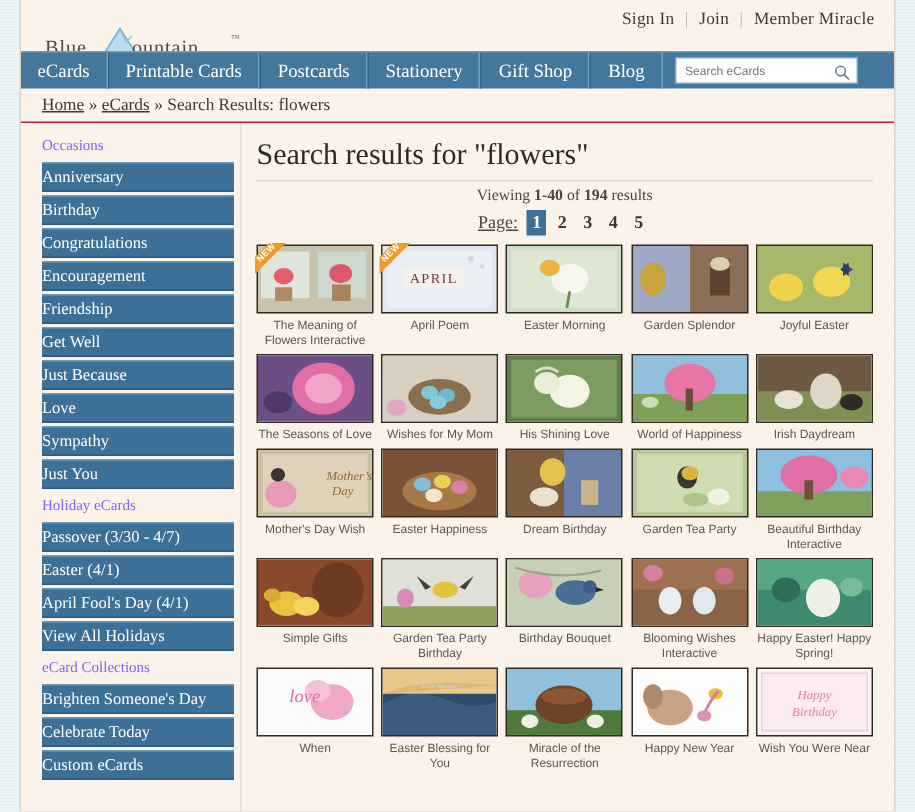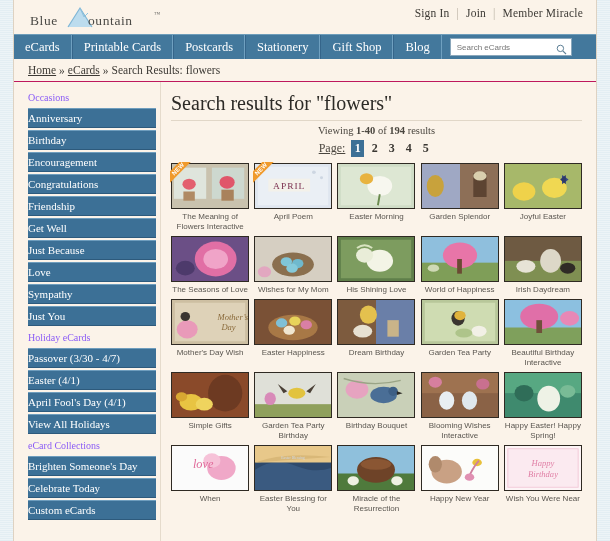--- a/index.html
+++ b/index.html
@@ -33,21 +33,21 @@
 
   
   .topbar {
     height: 34px;
     position: relative;
     background: #fbf3e9;
   }
   .logo {
     position: absolute;
     left: 14px;
-    top: 5px;
+    top: 16px;
     width: 150px;
     height: 28px;
   }
   .logo svg { display: block; }
   .utility-links {
     position: absolute;
     right: 10px;
     top: 7px;
     font-size: 11.5px;
     color: #3d3a35;
@@ -317,22 +317,22 @@
     <span class="crumb-current">Search Results: flowers</span>
   </div>
 
   <div class="columns">
 
     <div class="sidebar">
 
       <h3 class="sec-title first">Occasions</h3>
       <a class="side-link">Anniversary</a>
       <a class="side-link">Birthday</a>
+      <a class="side-link">Congratulations</a>
       <a class="side-link">Encouragement</a>
-      <a class="side-link">Congratulations</a>
       <a class="side-link">Friendship</a>
       <a class="side-link">Get Well</a>
       <a class="side-link">Just Because</a>
       <a class="side-link">Love</a>
       <a class="side-link">Sympathy</a>
       <a class="side-link">Just You</a>
 
       <h3 class="sec-title">Holiday eCards</h3>
       <a class="side-link">Passover (3/30 - 4/7)</a>
       <a class="side-link">Easter (4/1)</a>

